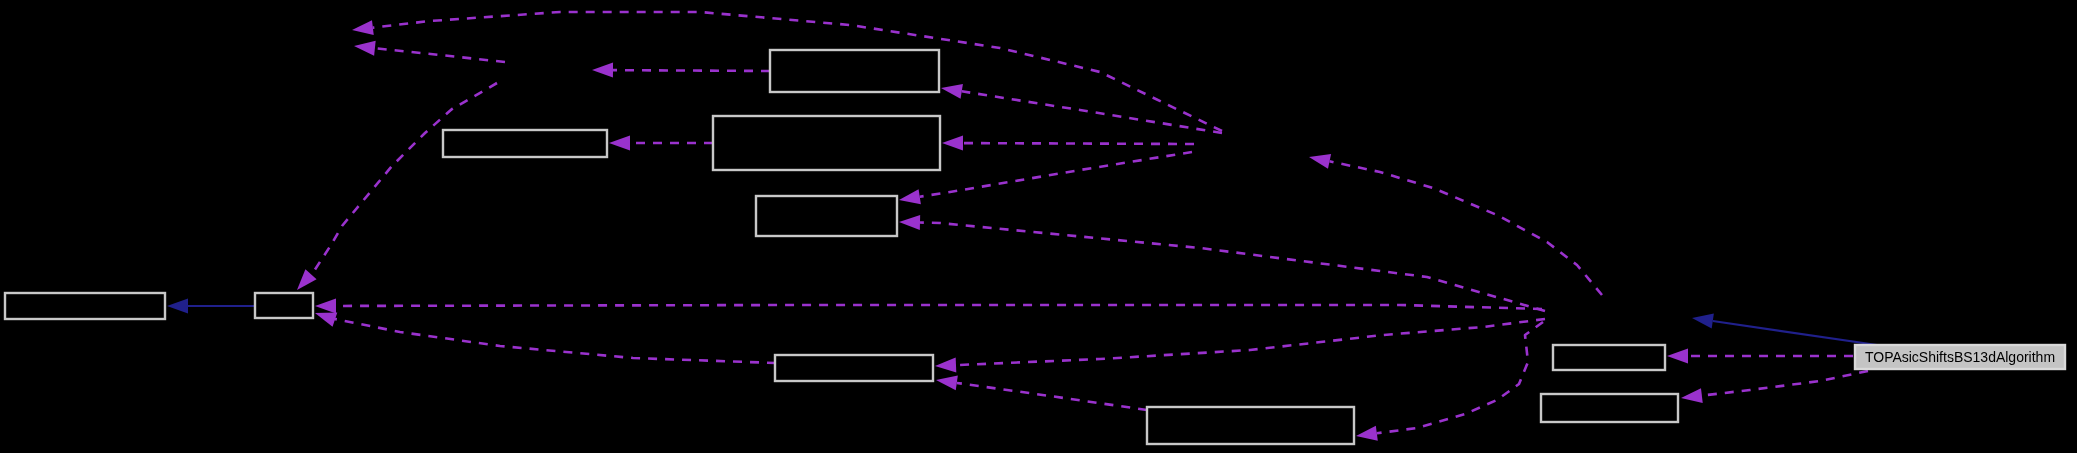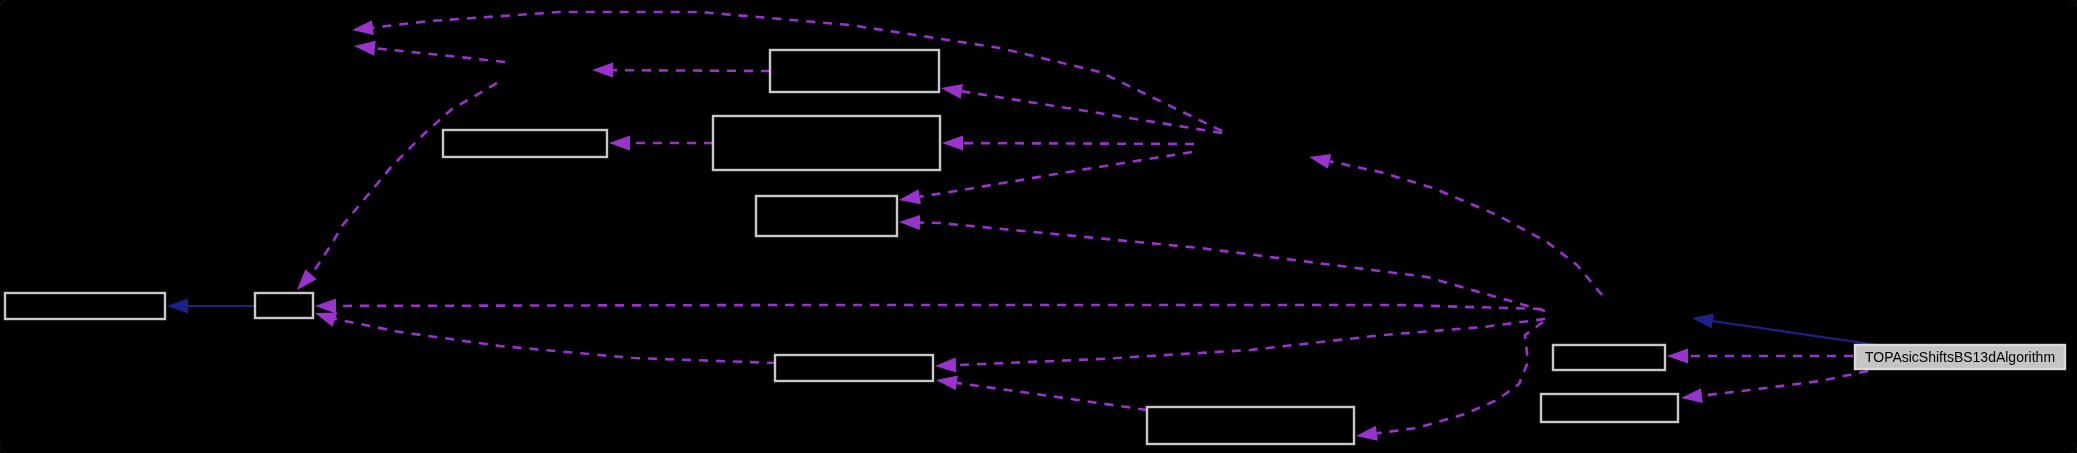--- a/index.html
+++ b/index.html
@@ -7,21 +7,20 @@
     padding: 0;
     background: #000000;
     font-family: "Liberation Sans", "DejaVu Sans", sans-serif;
   }
   #graph-wrap {
     position: relative;
     width: 2077px;
     height: 453px;
     background: #4d7c0f;
     overflow: hidden;
-    border-radius: 7px;
   }
   svg { display: block; }
   text.node-label {
     font-family: "Liberation Sans", "DejaVu Sans", sans-serif;
     font-size: 14px;
   }
 </style>
 </head>
 <body>
 

